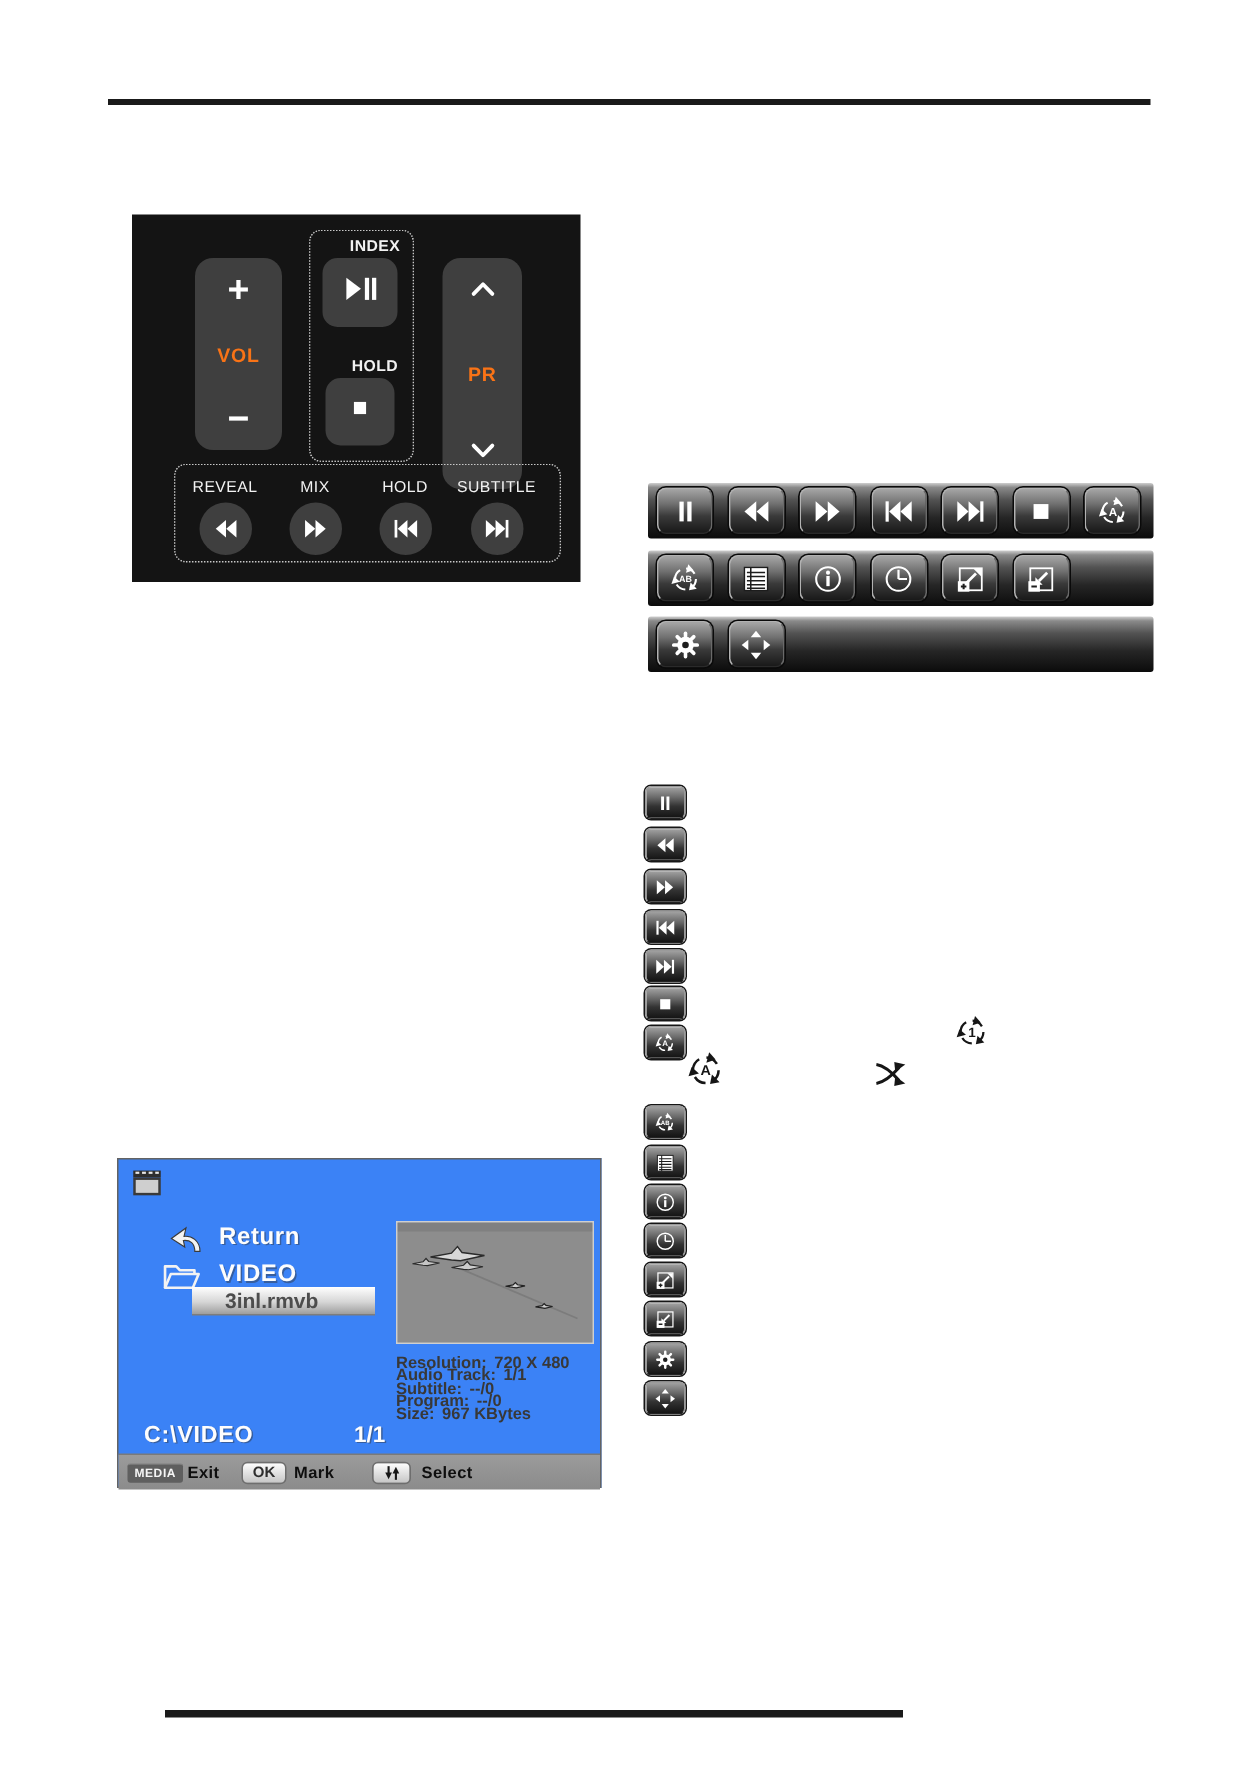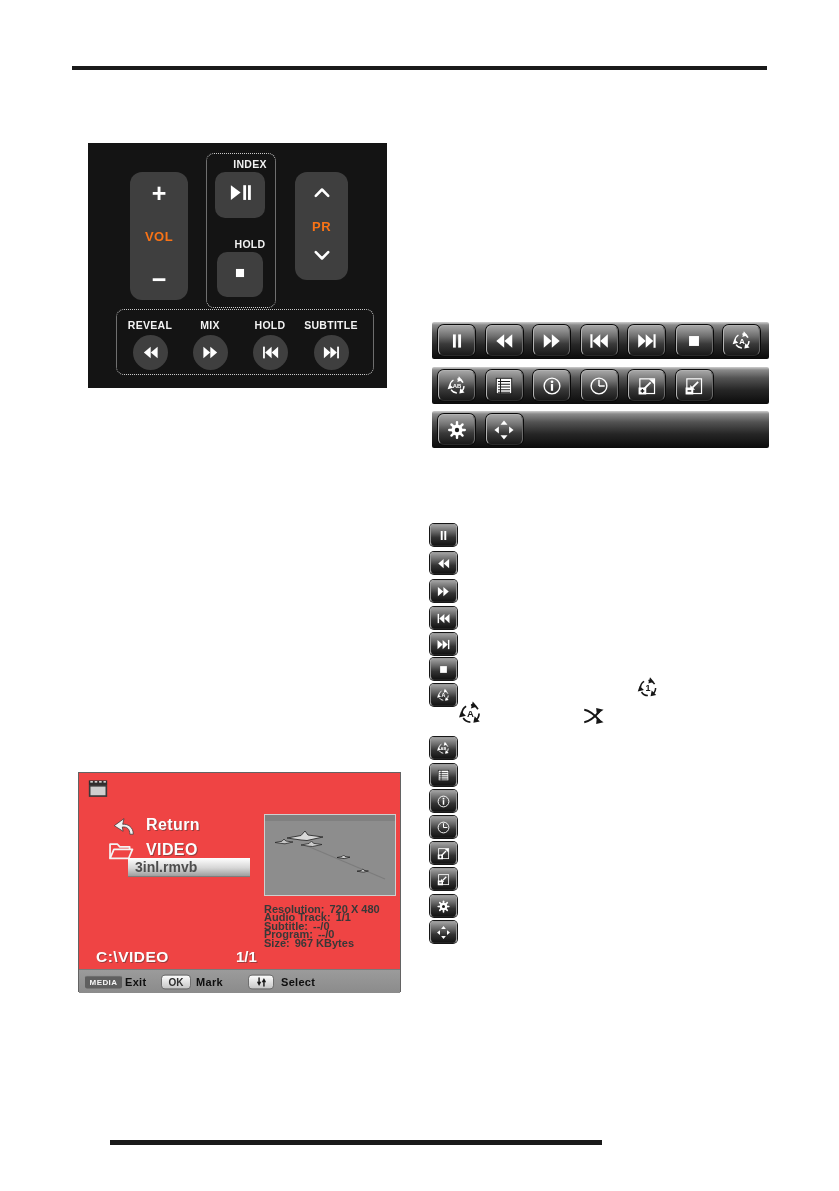--- a/index.html
+++ b/index.html
@@ -8,36 +8,36 @@
   .rule{position:absolute;background:#1a1a1a;}
   #rule-top{left:72px;top:66px;width:695px;height:4px;}
   #rule-bottom{left:110px;top:1140px;width:492px;height:5px;}
 
   
   #remote{position:absolute;left:88px;top:143px;width:299px;height:245px;background:#141414;}
   .rocker{position:absolute;background:#3f3f3f;border-radius:12px;color:#f2f2f2;
           display:flex;flex-direction:column;align-items:center;justify-content:space-between;
           padding:10px 0;box-sizing:border-box;}
   #vol-rocker{left:42px;top:29px;width:58px;height:128px;}
-  #pr-rocker{left:207px;top:29px;width:53px;height:108px;}
+  #pr-rocker{left:207px;top:29px;width:53px;height:154px;}
   .r-sign{font-size:25px;font-weight:bold;line-height:22px;color:#fff;}
   .r-label{font-size:13px;font-weight:bold;letter-spacing:.5px;color:#f97316;}
   .dotted{position:absolute;border:1px dotted #c9c9c9;border-radius:8px;}
   #index-box{left:118px;top:10px;width:68px;height:153px;}
   #bottom-box{left:28px;top:166px;width:256px;height:64px;}
   .r-caption{position:absolute;width:88px;text-align:center;font-size:10.5px;font-weight:bold;
              color:#f2f2f2;letter-spacing:.3px;}
   #index-label{left:118px;top:15px;}
   #hold-label{left:118px;top:95px;}
   .r-btn{position:absolute;background:#3f3f3f;border-radius:10px;display:flex;
          align-items:center;justify-content:center;}
   #play-btn{left:127px;top:29px;width:50px;height:46px;}
   #hold-btn{left:129px;top:109px;width:46px;height:45px;}
   .rb-key{position:absolute;top:176px;text-align:center;}
-  .rb-label{font-size:10.5px;font-weight:bold;color:#f2f2f2;letter-spacing:.3px;}
+  .rb-label{font-size:10.5px;font-weight:normal;color:#f2f2f2;letter-spacing:.3px;}
   .round-key{width:35px;height:35px;border-radius:50%;background:#3f3f3f;margin:4px auto 0;
              display:flex;align-items:center;justify-content:center;}
 
   
   .tb-row{position:absolute;left:432px;width:337px;height:37px;border-radius:2px;box-sizing:border-box;
           background:linear-gradient(180deg,#cfcfcf 0%,#8a8a8a 8%,#535353 30%,#262626 62%,#0b0b0b 100%);
           display:flex;align-items:center;column-gap:10.5px;padding-left:6px;}
   #tb1{top:322px;} #tb2{top:367px;} #tb3{top:411px;}
   .tb-btn{width:37px;height:31px;border-radius:6px;box-sizing:border-box;flex:0 0 auto;
           background:linear-gradient(180deg,#a5a5a5 0%,#6f6f6f 35%,#3a3a3a 62%,#191919 100%);
@@ -45,31 +45,31 @@
           box-shadow:0 0 0 1px #0a0a0a;display:flex;align-items:center;justify-content:center;}
 
   
   .mini-btn{position:absolute;left:430px;width:27px;height:22px;border-radius:4px;box-sizing:border-box;
             background:linear-gradient(180deg,#a0a0a0 0%,#666 35%,#333 62%,#141414 100%);
             border:1px solid #9a9a9a;border-bottom-color:#222;
             box-shadow:0 0 0 1px #161616;display:flex;align-items:center;justify-content:center;}
   .inline-icon{position:absolute;}
 
   
-  #media-screen{position:absolute;left:78px;top:772px;width:323px;height:220px;background:#ef4444;
+  #media-screen{position:absolute;left:78px;top:772px;width:323px;height:220px;background:#3b82f6;
                 border:1px solid #636363;box-sizing:border-box;}
   #ms-clapper{position:absolute;left:8px;top:5px;}
   .ms-item-icon{position:absolute;}
   .ms-item-label{position:absolute;font-size:16px;font-weight:bold;color:#fdfdfd;
                  text-shadow:1px 1px 0 rgba(50,50,50,.45);letter-spacing:.4px;}
   .ms-selectbar{position:absolute;left:49px;top:85px;width:122px;height:18px;
                 background:linear-gradient(180deg,#ffffff 0%,#d6d6d6 55%,#9e9e9e 100%);
                 border-bottom:1px solid #7d7d7d;}
   .ms-selectbar span{display:block;font-size:14px;font-weight:bold;color:#4d4d4d;
-                     padding-left:7px;line-height:18px;}
+                     padding-left:22px;line-height:18px;}
   #ms-thumb{position:absolute;left:185px;top:41px;width:132px;height:82px;background:#8d8d8d;
             border:1px solid #cfcfcf;box-sizing:border-box;overflow:hidden;}
   #ms-info{position:absolute;left:185px;top:132px;}
   .ms-info-line{font-size:11px;line-height:8.4px;font-weight:bold;color:#383838;white-space:nowrap;}
   .ms-info-line .val{margin-left:5px;}
   #ms-path{position:absolute;left:17px;top:175px;font-size:15.5px;font-weight:bold;color:#fdfdfd;
            text-shadow:1px 1px 0 rgba(50,50,50,.45);letter-spacing:.5px;}
   #ms-count{position:absolute;left:157px;top:175px;font-size:15px;font-weight:bold;color:#fdfdfd;
             text-shadow:1px 1px 0 rgba(50,50,50,.45);}
   #ms-footer{position:absolute;left:0;top:196px;width:100%;height:24px;

